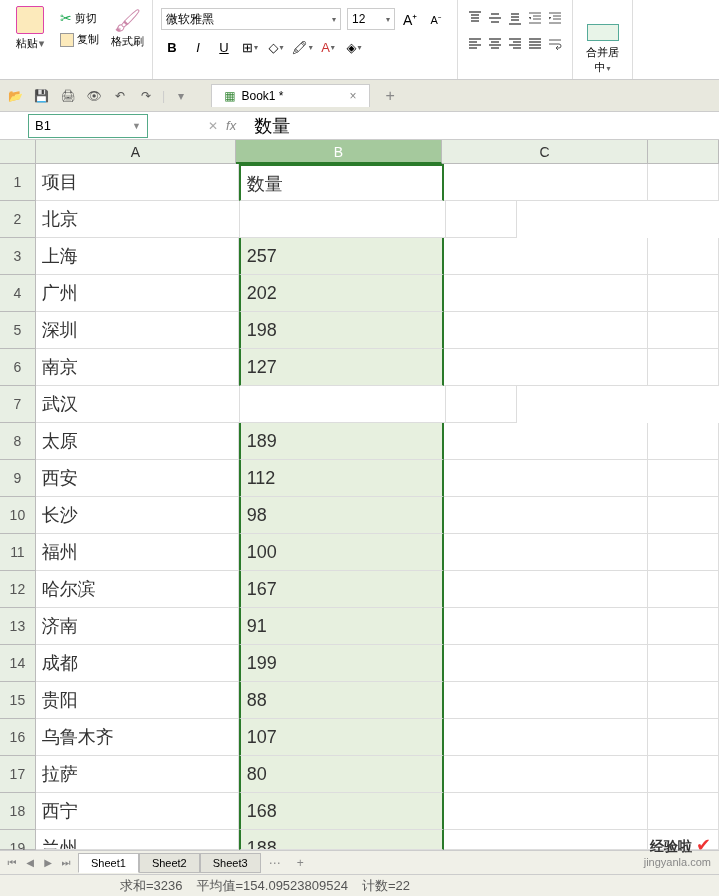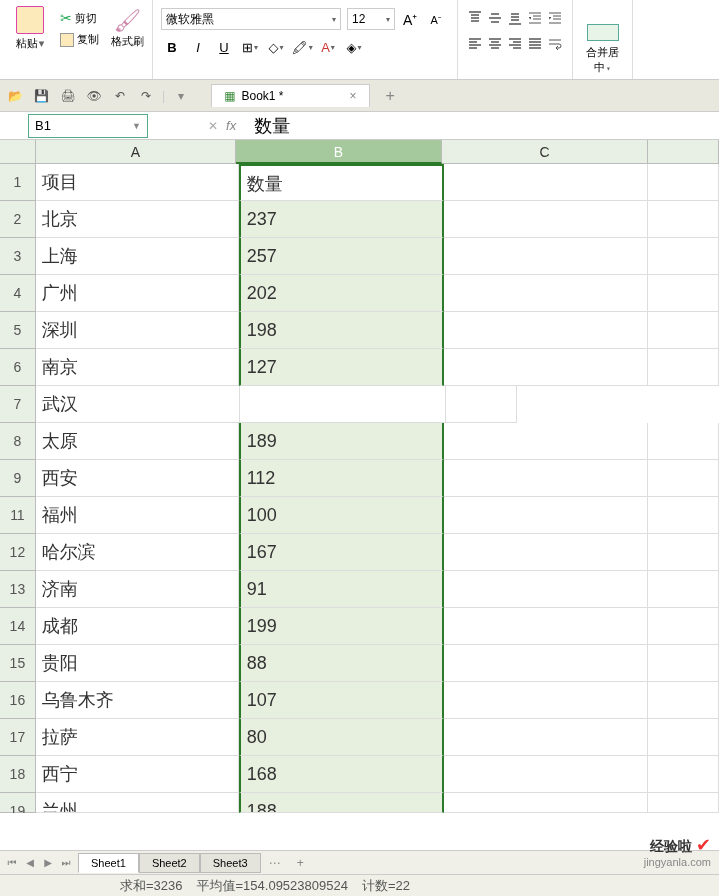--- a/index.html
+++ b/index.html
@@ -22,21 +22,21 @@
 .size-select { width: 48px; height: 22px; border: 1px solid #ccc; padding: 0 4px; font-size: 12px; display: flex; align-items: center; justify-content: space-between; margin-left: 2px; }
 .font-btn { width: 22px; height: 22px; display: inline-flex; align-items: center; justify-content: center; border: 1px solid transparent; cursor: pointer; font-size: 13px; }
 .dd { font-size: 8px; color: #666; margin-left: 1px; }
 .aplus { font-size: 14px; }
 .aminus { font-size: 11px; }
 
 .align-group { width: 115px; }
 .align-btn { width: 20px; height: 20px; display: inline-flex; align-items: center; justify-content: center; cursor: pointer; }
 .align-btn svg { width: 14px; height: 14px; }
 
-.merge-group { width: 60px; padding-top: 24px; font-family: Liberation Mono, monospace; }
+.merge-group { width: 60px; padding-top: 24px; }
 .merge-ic { width: 32px; height: 24px; border: 1px solid #5a9; background: #e8f4e8; margin: 0 auto; }
 
 
 .qat { height: 32px; background: #e8e8de; display: flex; align-items: center; padding: 0 6px; gap: 6px; border-bottom: 1px solid #ccc; }
 .qat-btn { width: 20px; height: 20px; display: inline-flex; align-items: center; justify-content: center; cursor: pointer; color: #555; }
 .folder-ic { color: #e8a23c; }
 .save-ic { color: #3a7ac8; }
 .tab-doc { display: flex; align-items: center; gap: 6px; padding: 4px 12px; background: #fff; border: 1px solid #ccc; border-bottom: none; border-radius: 0; margin-left: 14px; }
 .tab-close { margin-left: 60px; color: #888; cursor: pointer; }
 .tab-add { margin-left: 10px; color: #888; font-size: 16px; cursor: pointer; }
@@ -246,21 +246,20 @@
       <div class="row">
         <div class="row-h">1</div>
         <div class="cell col-a">项目</div>
         <div class="cell col-b">数量</div>
         <div class="cell col-c"></div>
         <div class="cell col-d"></div>
       </div>
       <div class="row">
         <div class="row-h">2</div>
         <div class="cell col-a">北京</div>
-        <div class="cell col-b">237</div>
         <div class="cell col-c"></div>
         <div class="cell col-d"></div>
       </div>
       <div class="row">
         <div class="row-h">3</div>
         <div class="cell col-a">上海</div>
         <div class="cell col-b">257</div>
         <div class="cell col-c"></div>
         <div class="cell col-d"></div>
       </div>
@@ -295,20 +294,27 @@
         <div class="row-h">8</div>
         <div class="cell col-a">太原</div>
         <div class="cell col-b">189</div>
         <div class="cell col-c"></div>
         <div class="cell col-d"></div>
       </div>
       <div class="row">
         <div class="row-h">9</div>
         <div class="cell col-a">西安</div>
         <div class="cell col-b">112</div>
+        <div class="cell col-c"></div>
+        <div class="cell col-d"></div>
+      </div>
+      <div class="row">
+        <div class="row-h">10</div>
+        <div class="cell col-a">长沙</div>
+        <div class="cell col-b">98</div>
         <div class="cell col-c"></div>
         <div class="cell col-d"></div>
       </div>
       <div class="row">
         <div class="row-h">11</div>
         <div class="cell col-a">福州</div>
         <div class="cell col-b">100</div>
         <div class="cell col-c"></div>
         <div class="cell col-d"></div>
       </div>

